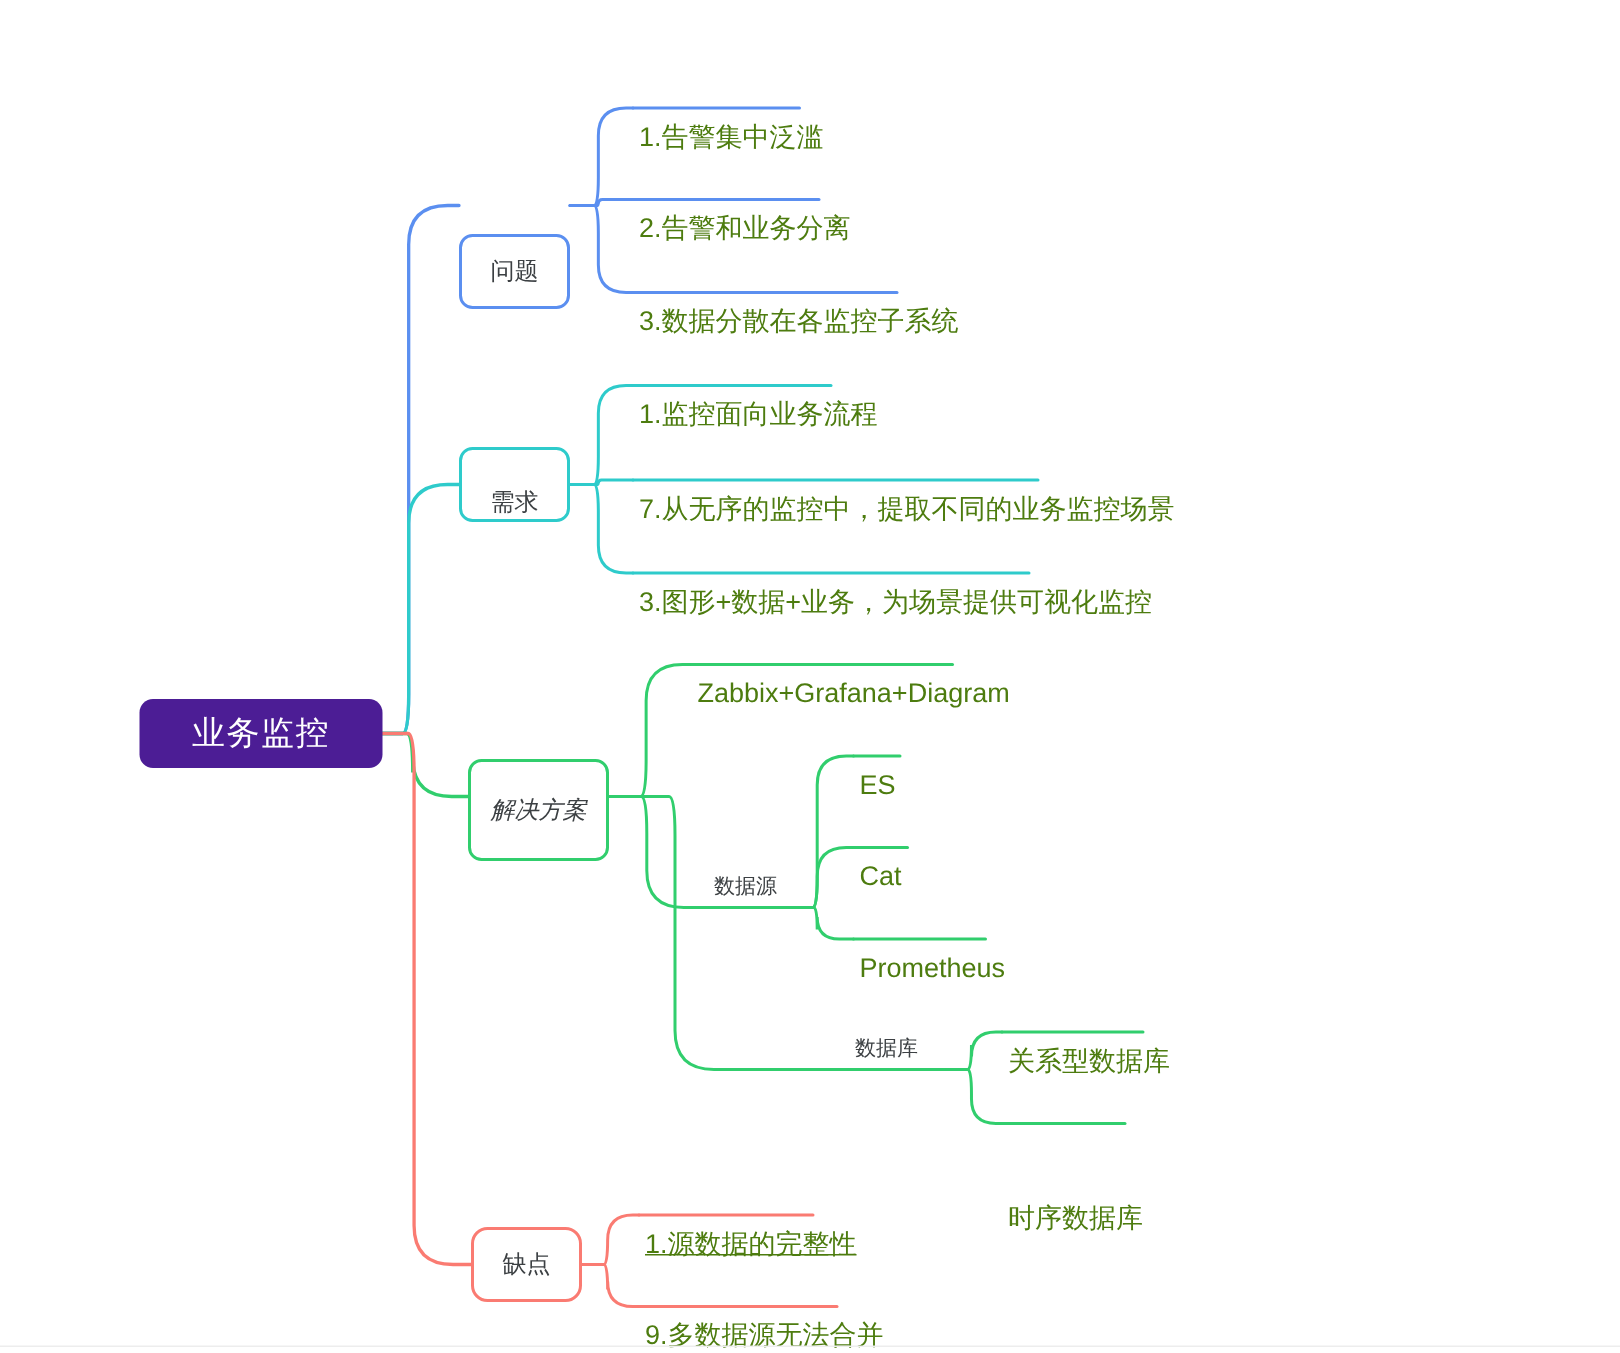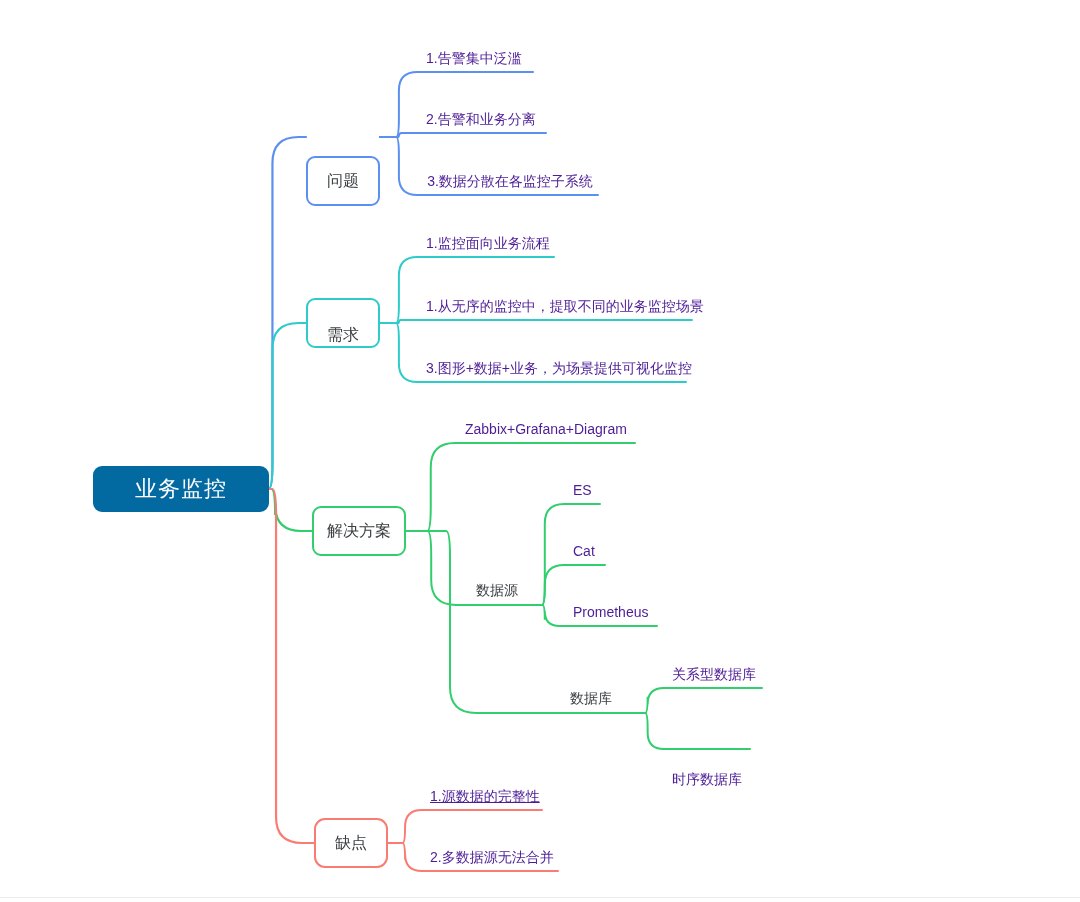--- a/index.html
+++ b/index.html
@@ -49,26 +49,27 @@
     background: #ffffff;
     border: 2px solid #888;
     border-radius: 9px;
     font-size: 16px;
     color: #3c4043;
     padding: 0 12px;
   }
   
   .node-leaf {
     background: transparent;
-    font-size: 14px;
-    color: #4c1d95;
+    font-size: 18px;
+    color: #4d7c0f;
     justify-content: flex-start;
     align-items: flex-end;
     padding: 0 2px 3px 2px;
     line-height: 1.15;
+    margin-top: 36px;
   }
   .node-leaf .leaf-label { display: block; }
   
   .node-plain {
     background: transparent;
     font-size: 14px;
     color: #3c4043;
     justify-content: flex-start;
     padding: 0 2px;
   }
@@ -117,48 +118,48 @@
       <path d="M 668 688 L 762 688" stroke="#31ce6d" stroke-width="2" fill="none" stroke-linecap="round"></path>
       <path d="M 631 713 L 645.208 713 Q 647.65 713 647.65 729.28 L 647.65 732.72 Q 647.65 749 663.93 749 L 668 749" stroke="#31ce6d" stroke-width="2" fill="none" stroke-linecap="round"></path>
       <path d="M 668 749 L 750 749" stroke="#31ce6d" stroke-width="2" fill="none" stroke-linecap="round"></path>
       <path d="M 245 489 L 272.15000000000003 489 Q 276.05 489 276.05 515 L 276.05 817 Q 276.05 843 302.05 843 L 314 843" stroke="#fa7b72" stroke-width="2.2" fill="none" stroke-linecap="round"></path>
       <path d="M 388 843 L 402.59200000000004 843 Q 405.1 843 405.1 826.28 L 405.1 826.72 Q 405.1 810 421.82 810 L 426 810" stroke="#fa7b72" stroke-width="2" fill="none" stroke-linecap="round"></path>
       <path d="M 426 810 L 542 810" stroke="#fa7b72" stroke-width="2" fill="none" stroke-linecap="round"></path>
       <path d="M 388 843 L 402.59200000000004 843 Q 405.1 843 405.1 859.72 L 405.1 854.28 Q 405.1 871 421.82 871 L 426 871" stroke="#fa7b72" stroke-width="2" fill="none" stroke-linecap="round"></path>
       <path d="M 426 871 L 558 871" stroke="#fa7b72" stroke-width="2" fill="none" stroke-linecap="round"></path>
     </svg>
   <div id="node-layer">
-      <div class="node node-root" style="left: 93px; top: 466px; width: 176px; height: 46px; background: #0369a1;">
+      <div class="node node-root" style="left: 93px; top: 466px; width: 162px; height: 46px; background: #4c1d95;">
         <span class="leaf-label">业务监控</span>
       </div>
       <div class="node node-branch" style="left: 306px; top: 112px; width: 74px; height: 50px; border-color: rgb(91, 143, 240); margin-top: 44px;">
         <span class="leaf-label">问题</span>
       </div>
       <div class="node node-leaf" style="left: 424px; top: 47px; width: 110px; height: 22px;">
         <span class="leaf-label">1.告警集中泛滥</span>
       </div>
       <div class="node node-leaf" style="left: 424px; top: 108px; width: 120px; height: 22px;">
         <span class="leaf-label">2.告警和业务分离</span>
       </div>
-      <div class="node node-leaf" style="left: 424px; top: 170px; width: 172px; height: 22px; justify-content: center;">
+      <div class="node node-leaf" style="left: 424px; top: 170px; width: 172px; height: 22px;">
         <span class="leaf-label">3.数据分散在各监控子系统</span>
       </div>
       <div class="node node-branch" style="left: 306px; top: 298px; width: 74px; height: 50px; border-color: rgb(46, 203, 203); align-items: flex-end;">
         <span class="leaf-label">需求</span>
       </div>
       <div class="node node-leaf" style="left: 424px; top: 232px; width: 134px; height: 22px;">
         <span class="leaf-label">1.监控面向业务流程</span>
       </div>
       <div class="node node-leaf" style="left: 424px; top: 295px; width: 268px; height: 22px;">
-        <span class="leaf-label">1.从无序的监控中，提取不同的业务监控场景</span>
+        <span class="leaf-label">7.从无序的监控中，提取不同的业务监控场景</span>
       </div>
       <div class="node node-leaf" style="left: 424px; top: 357px; width: 260px; height: 22px;">
         <span class="leaf-label">3.图形+数据+业务，为场景提供可视化监控</span>
       </div>
-      <div class="node node-branch" style="left: 312px; top: 506px; width: 94px; height: 50px; border-color: rgb(49, 206, 109);">
+      <div class="node node-branch" style="left: 312px; top: 506px; width: 94px; height: 68px; border-color: rgb(49, 206, 109); font-style: italic;">
         <span class="leaf-label">解决方案</span>
       </div>
       <div class="node node-leaf" style="left: 463px; top: 418px; width: 165px; height: 22px;">
         <span class="leaf-label">Zabbix+Grafana+Diagram</span>
       </div>
       <div class="node node-plain" style="left: 464px; top: 580px; width: 52px; height: 22px; margin-left: 10px;">
         <span class="leaf-label">数据源</span>
       </div>
       <div class="node node-leaf" style="left: 571px; top: 479px; width: 26px; height: 22px;">
         <span class="leaf-label">ES</span>
@@ -178,17 +179,17 @@
       <div class="node node-leaf" style="left: 670px; top: 768px; width: 72px; height: 22px;">
         <span class="leaf-label">时序数据库</span>
       </div>
       <div class="node node-branch" style="left: 314px; top: 818px; width: 74px; height: 50px; border-color: rgb(250, 123, 114); border-radius: 11px;">
         <span class="leaf-label">缺点</span>
       </div>
       <div class="node node-leaf" style="left: 428px; top: 785px; width: 112px; height: 22px; text-decoration: underline;">
         <span class="leaf-label">1.源数据的完整性</span>
       </div>
       <div class="node node-leaf" style="left: 428px; top: 846px; width: 126px; height: 22px;">
-        <span class="leaf-label">2.多数据源无法合并</span>
+        <span class="leaf-label">9.多数据源无法合并</span>
       </div>
     </div>
   <div class="bottom-divider"></div>
 </div>
 
 </body></html>

